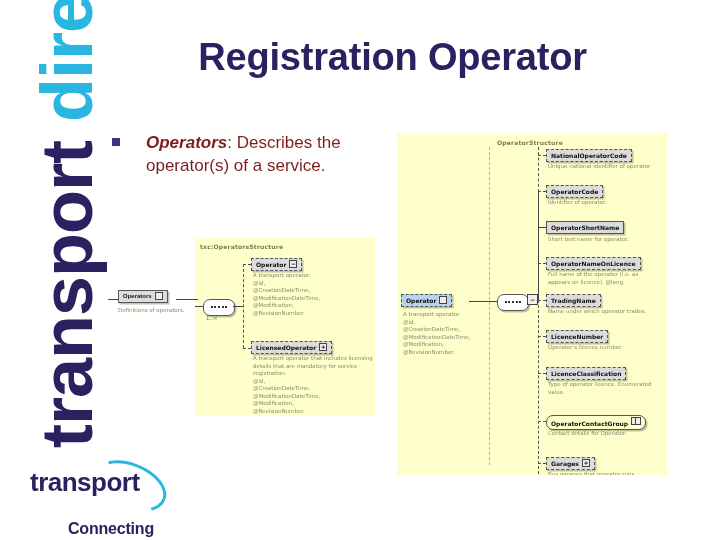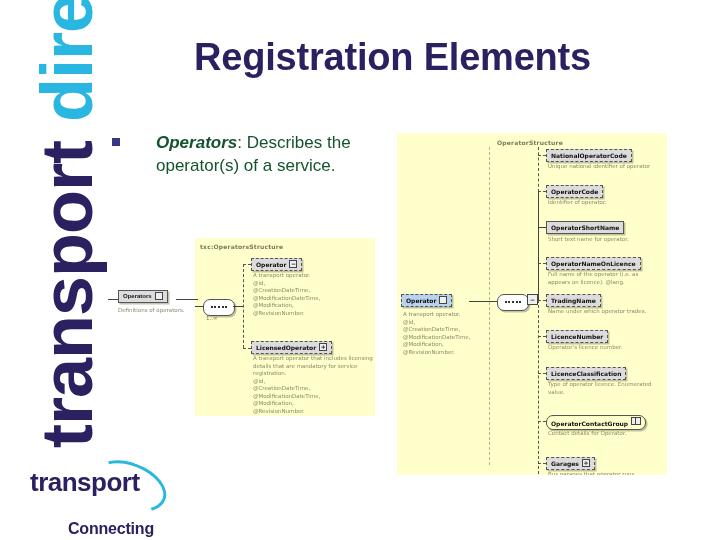--- a/index.html
+++ b/index.html
@@ -35,21 +35,21 @@
   
   .bullet-row{
     position:absolute;left:112px;top:131px;width:280px;
     display:flex;align-items:flex-start;
   }
   .bullet-mark{
     width:8px;height:8px;background:#3b3680;margin-top:7px;
     flex:0 0 auto;
   }
   .bullet-text{
-    margin-left:36px;color:#14532d;font-size:17px;line-height:23px;
+    margin-left:26px;color:#7f1d1d;font-size:17px;line-height:23px;
   }
   .bullet-text .em{font-style:italic;font-weight:bold;}
 
   
   .xsd-panel{
     position:absolute;background:#ffffcc;
     font-family:"DejaVu Sans",sans-serif;
     overflow:hidden;
   }
   #panel-operators{left:195px;top:238px;width:180px;height:178px;}
@@ -144,21 +144,21 @@
 </style>
 </head>
 <body>
 
 <div class="slide">
 
   <div class="watermark">
     <span class="wm-a">transport </span><span class="wm-b">direct</span>
   </div>
 
-  <div class="title">Registration Elements</div>
+  <div class="title">Registration Operator</div>
 
   <div class="bullet-row">
     <div class="bullet-mark"></div>
     <div class="bullet-text"><span class="em">Operators</span><span>: Describes the operator(s) of a service.</span></div>
   </div>
 
   <div class="xsd-panel" id="panel-operators">
     <div class="xsd-head" style="left:5px;top:5px;">txc:OperatorsStructure</div>
 
     <div class="line hline" style="left:0px;top:68px;width:8px;"></div>

